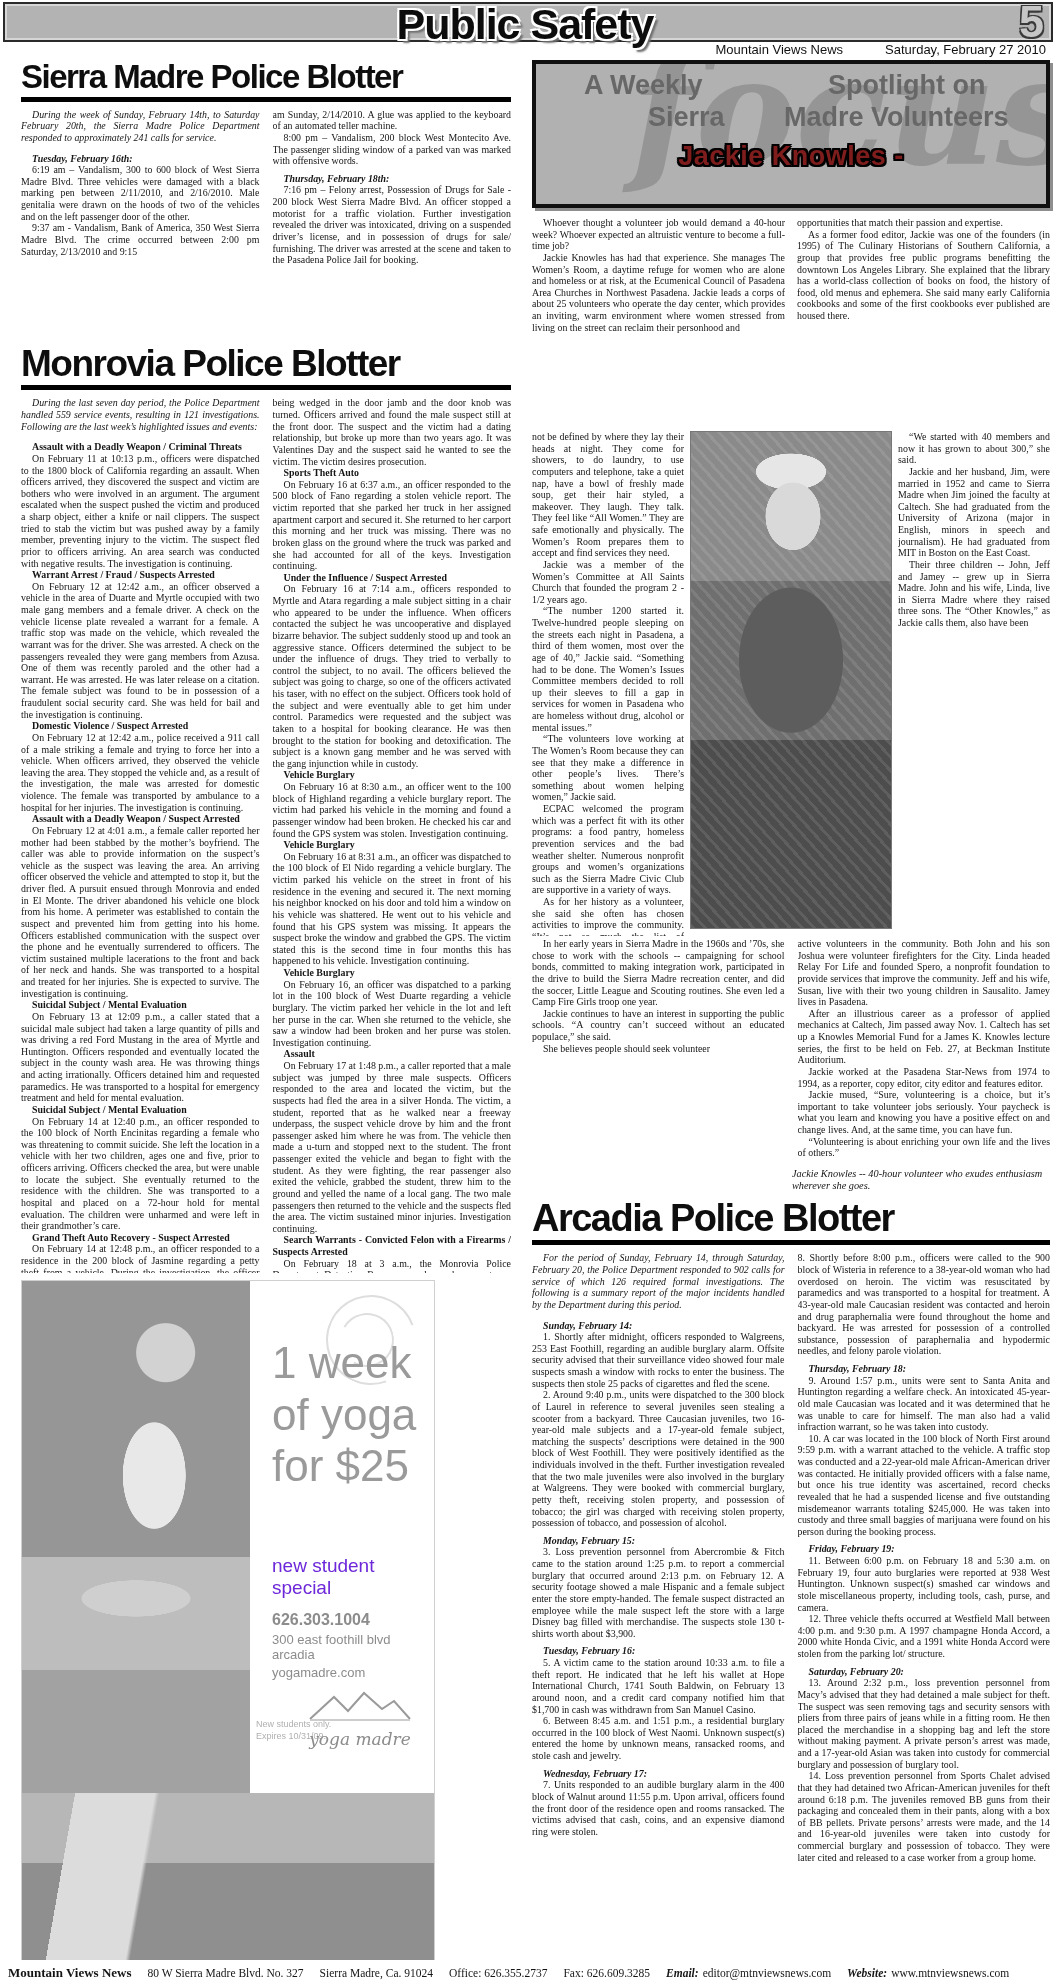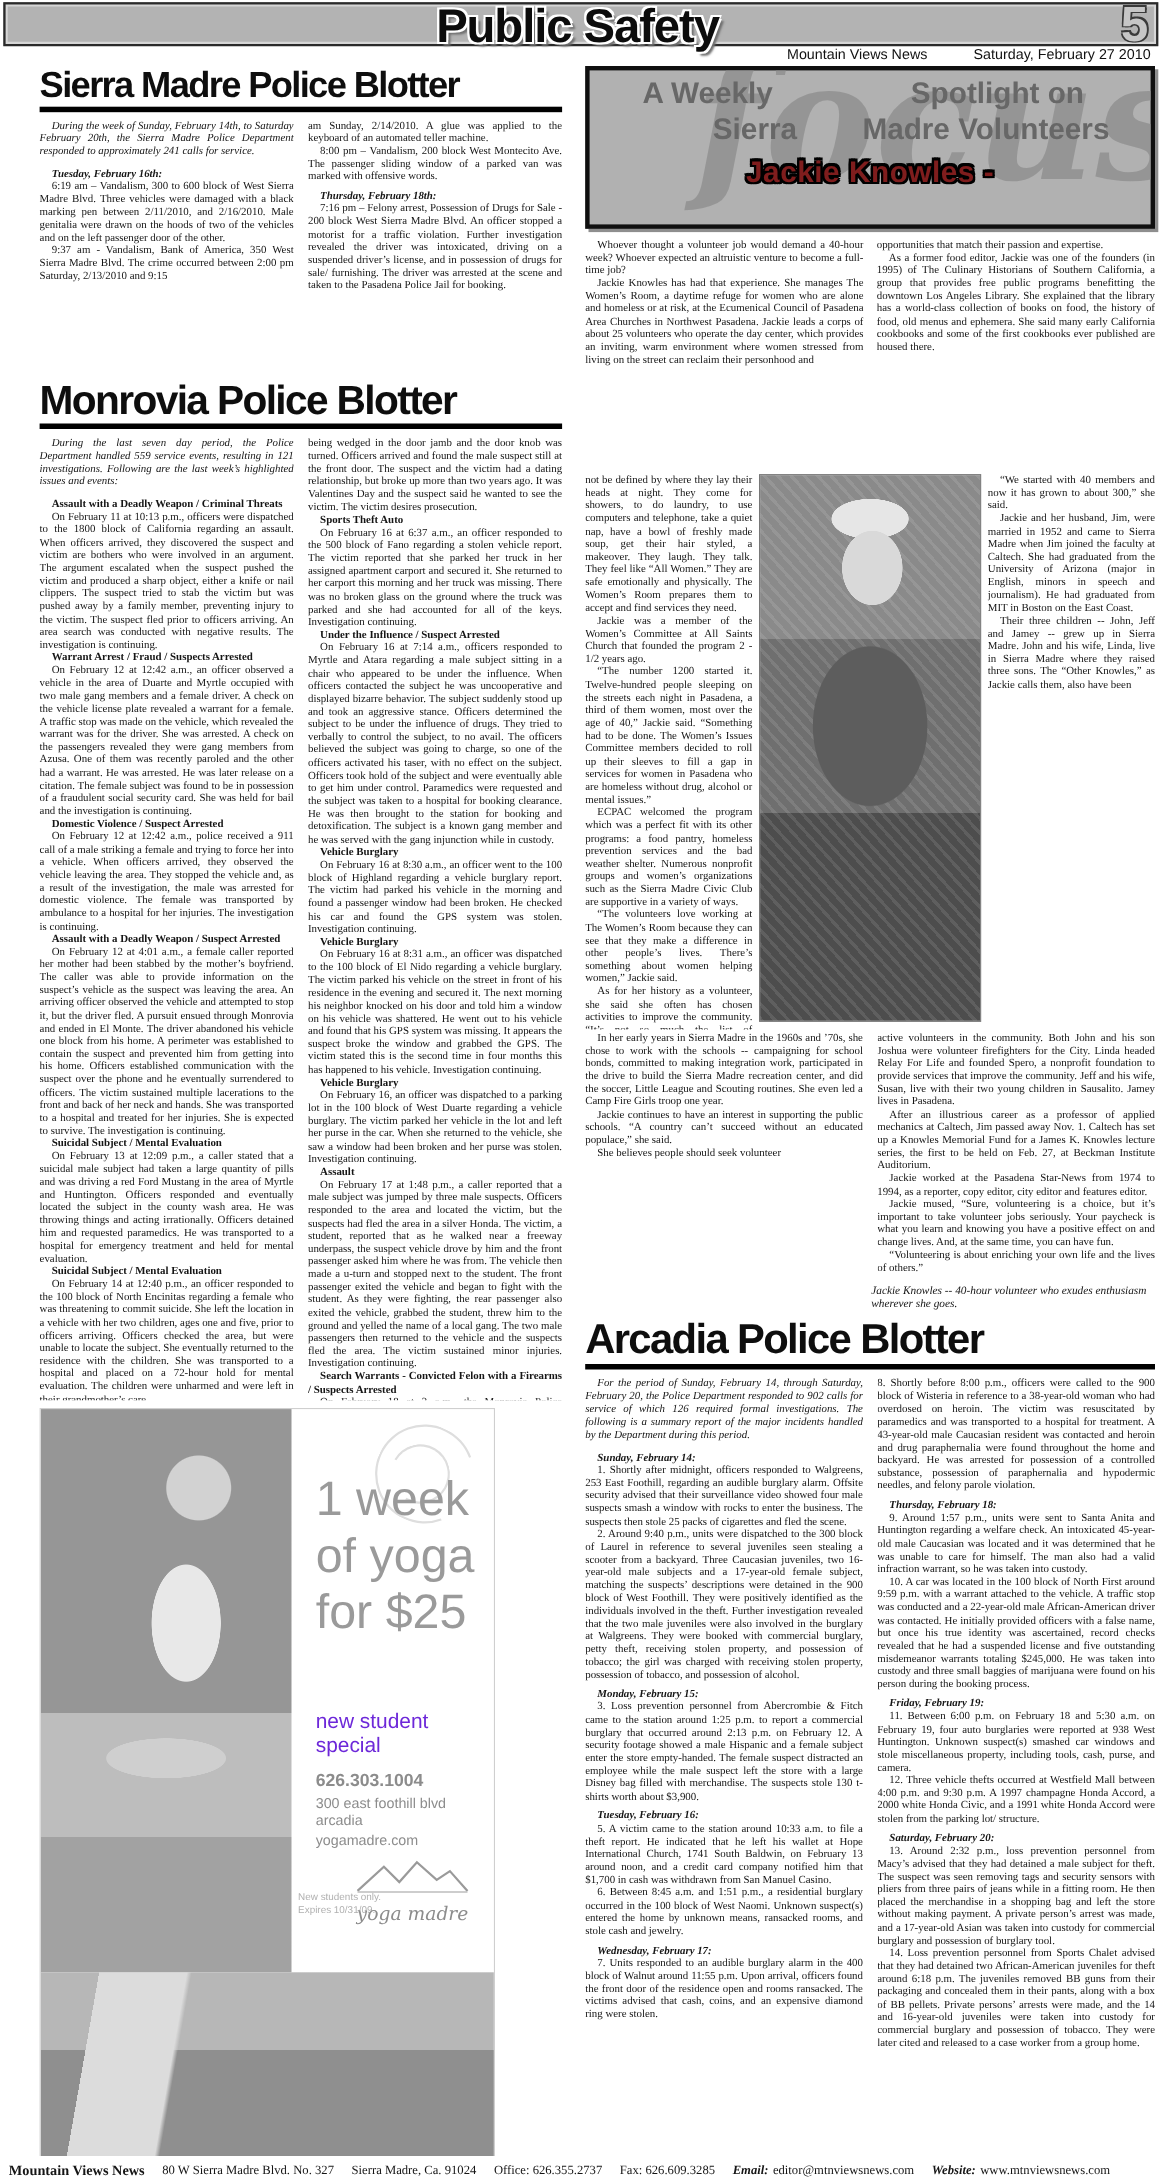--- a/index.html
+++ b/index.html
@@ -25,21 +25,21 @@
     position:absolute; right:12px; top:-4px;
     font-family:"Liberation Sans", sans-serif; font-weight:700; font-size:45px; color:#c6c6c6;
     text-shadow:-1.5px -1.5px 0 #3a3a3a, 1.5px -1.5px 0 #3a3a3a, -1.5px 1.5px 0 #3a3a3a, 1.5px 1.5px 0 #3a3a3a;
   }
   .mast-byline {
     position:absolute; right:10px; top:42px; display:flex; gap:42px;
     font-family:"Liberation Sans", sans-serif; font-size:13px; color:#111;
   }
 
   
-  .content { display:flex; gap:21px; padding:2px 6px 0 36px; }
+  .content { display:flex; gap:21px; padding:2px 6px 0 21px; }
   .left-region  { width:490px; }
   .right-region { width:518px; }
 
   .bh { font-family:"Liberation Sans", sans-serif; font-weight:700; letter-spacing:-1.5px; line-height:1.02; color:#0e0e0e; }
   .bh.sierra   { font-size:33px; }
   .bh.monrovia { font-size:37px; margin-top:4px; }
   .bh.arcadia  { font-size:38px; margin-top:6px; }
   .rule { height:5px; background:#000; margin:3px 0 7px; }
 
   .cols { display:flex; gap:13px; }
@@ -274,22 +274,22 @@
         <p class="cont">opportunities that match their passion and expertise.</p>
             <p>As a former food editor, Jackie was one of the founders (in 1995) of The Culinary Historians of Southern California, a group that provides free public programs benefitting the downtown Los Angeles Library. She explained that the library has a world-class collection of books on food, the history of food, old menus and ephemera. She said many early California cookbooks and some of the first cookbooks ever published are housed there.</p>
           </div>
       </div>
       <div class="vol-mid">
         <div class="col a paras">
 
         <p class="cont">not be defined by where they lay their heads at night. They come for showers, to do laundry, to use computers and telephone, take a quiet nap, have a bowl of freshly made soup, get their hair styled, a makeover. They laugh. They talk. They feel like “All Women.” They are safe emotionally and physically. The Women’s Room prepares them to accept and find services they need.</p>
             <p>Jackie was a member of the Women’s Committee at All Saints Church that founded the program 2 - 1/2 years ago.</p>
             <p>“The number 1200 started it. Twelve-hundred people sleeping on the streets each night in Pasadena, a third of them women, most over the age of 40,” Jackie said. “Something had to be done. The Women’s Issues Committee members decided to roll up their sleeves to fill a gap in services for women in Pasadena who are homeless without drug, alcohol or mental issues.”</p>
+            <p>“The volunteers love working at The Women’s Room because they can see that they make a difference in other people’s lives. There’s something about women helping women,” Jackie said.</p>
             <p>ECPAC welcomed the program which was a perfect fit with its other programs: a food pantry, homeless prevention services and the bad weather shelter. Numerous nonprofit groups and women’s organizations such as the Sierra Madre Civic Club are supportive in a variety of ways.</p>
-            <p>“The volunteers love working at The Women’s Room because they can see that they make a difference in other people’s lives. There’s something about women helping women,” Jackie said.</p>
             <p>As for her history as a volunteer, she said she often has chosen activities to improve the community. “It’s not so much the list of activities,” she said, “as it is contributing to the betterment of people’s lives.”</p>
           </div>
         <div class="vol-photo"></div>
         <div class="col b paras">
 
         <p>“We started with 40 members and now it has grown to about 300,” she said.</p>
             <p>Jackie and her husband, Jim, were married in 1952 and came to Sierra Madre when Jim joined the faculty at Caltech. She had graduated from the University of Arizona (major in English, minors in speech and journalism). He had graduated from MIT in Boston on the East Coast.</p>
             <p>Their three children -- John, Jeff and Jamey -- grew up in Sierra Madre. John and his wife, Linda, live in Sierra Madre where they raised three sons. The “Other Knowles,” as Jackie calls them, also have been</p>
           </div>
       </div>

